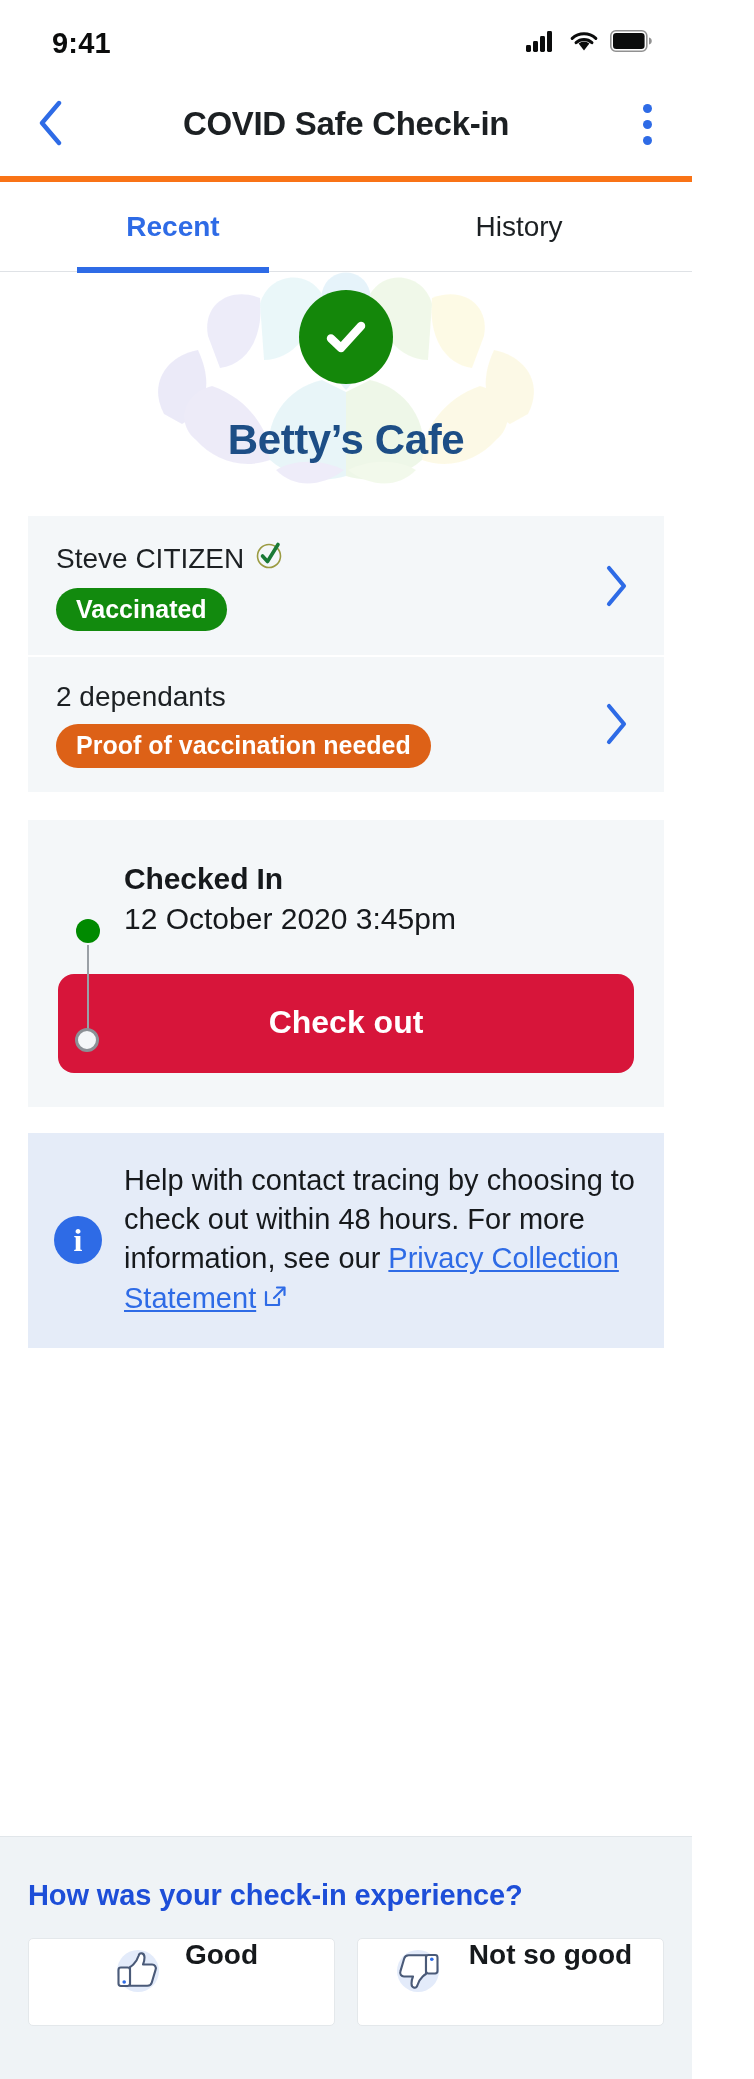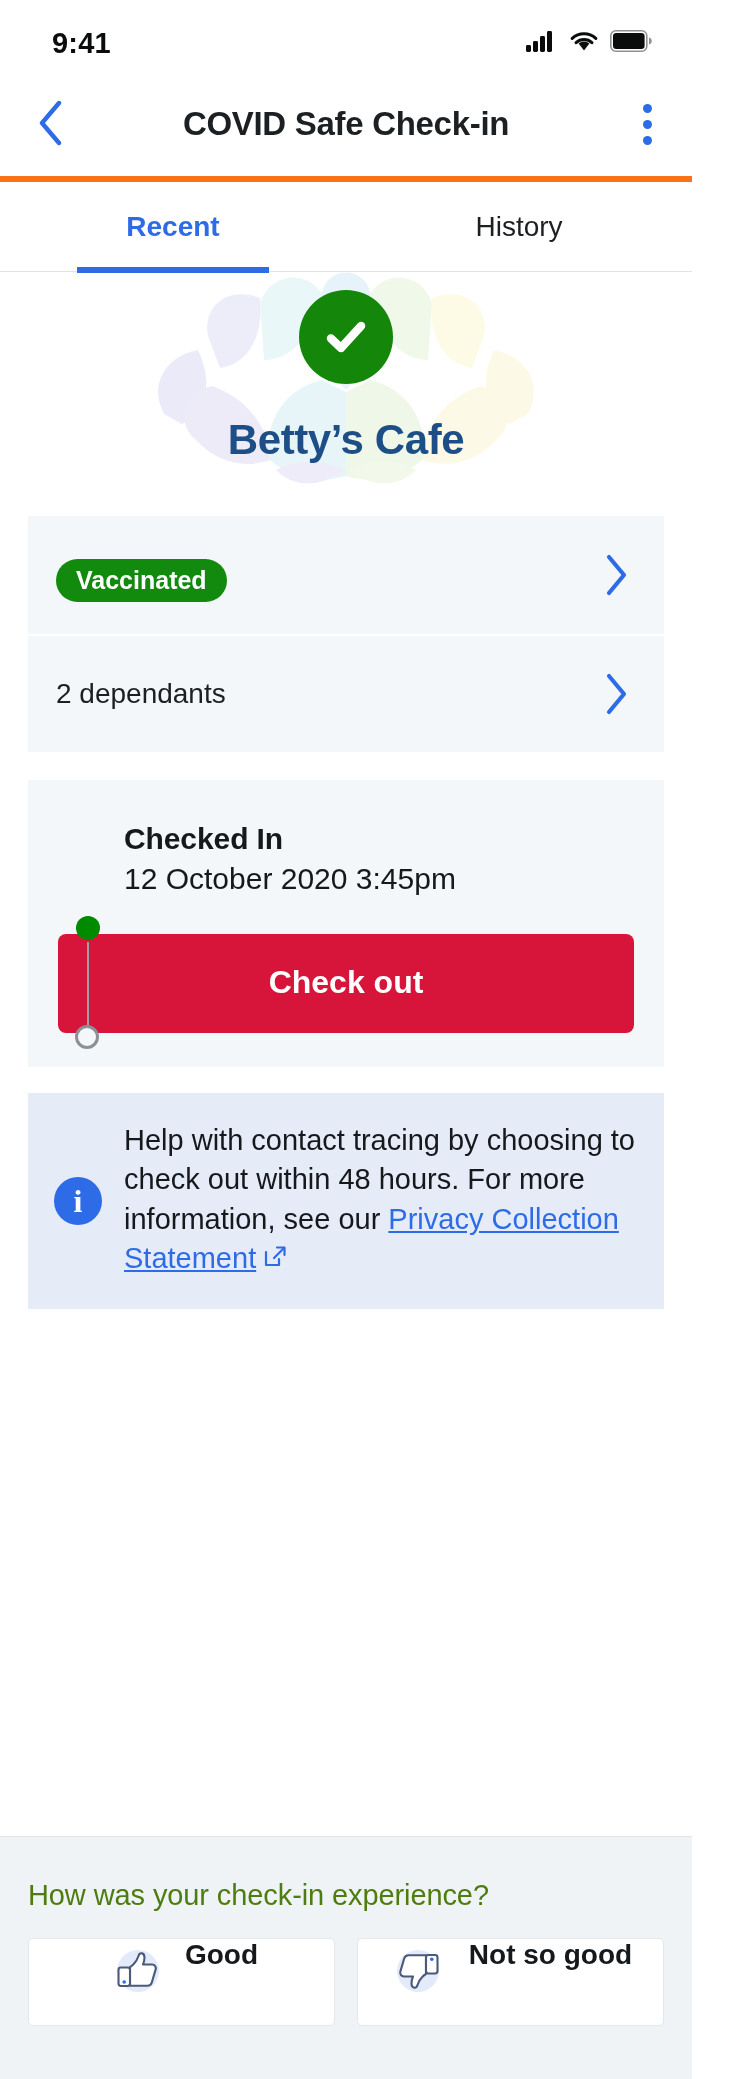--- a/index.html
+++ b/index.html
@@ -188,21 +188,20 @@
   }
 
   
   .timeline-card {
     margin-top: 28px;
     padding: 42px 30px 34px 30px;
   }
   .timeline {
     display: flex;
     padding-left: 2px;
-    align-items: center;
   }
   .rail {
     position: relative;
     width: 62px;
     flex: 0 0 auto;
   }
   .dot-green {
     position: absolute;
     left: 16px; top: 57px;
     width: 24px; height: 24px;
@@ -236,21 +235,21 @@
     color: #16191c;
     margin-top: 6px;
   }
   .btn-checkout {
     display: block;
     width: 100%;
     margin-top: 38px;
     background: #d7153a;
     color: #ffffff;
     border: none;
-    border-radius: 8px;
+    border-radius: 16px;
     font-size: 32px;
     font-weight: bold;
     font-family: inherit;
     padding: 30px 0 32px;
     cursor: pointer;
   }
 
   
   .info-box {
     margin: 26px 28px 0;
@@ -287,22 +286,22 @@
   .feedback {
     position: absolute;
     left: 0; right: 0; bottom: 0;
     background: #eff3f6;
     border-top: 1px solid #e1e6ea;
     padding: 42px 28px 0;
     height: 243px;
   }
   .feedback-q {
     font-size: 29px;
-    font-weight: normal;
-    color: #4d7c0f;
+    font-weight: bold;
+    color: #1d4ed8;
     letter-spacing: -0.1px;
   }
   .feedback-btns {
     display: flex;
     gap: 22px;
     margin-top: 26px;
   }
   .fb-btn {
     flex: 1;
     background: #ffffff;
@@ -407,32 +406,42 @@
         <path d="M13 29.5 L23 39 L43 17" stroke="#ffffff" stroke-width="8.5" fill="none" stroke-linecap="round" stroke-linejoin="round"></path>
       </svg>
     </div>
     <div class="venue-name">Betty’s Cafe</div>
   </div>
 
   <div class="card person-card">
 
     <div class="row">
       <div class="row-main">
+        <div class="row-title">
+          <span>Steve CITIZEN</span>
+          <span>
+            <svg width="30" height="30" viewBox="0 0 30 30">
+              <circle cx="15" cy="16" r="11.5" fill="none" stroke="#9b9b42" stroke-width="1.6"></circle>
+              <path d="M8.5 16 L13.5 21.5 L24 4.5" stroke="#1a7a36" stroke-width="3.6" fill="none" stroke-linecap="round" stroke-linejoin="round"></path>
+            </svg>
+          </span>
+        </div>
         <span class="pill pill-green">Vaccinated</span>
       </div>
       <span class="chev-right">
         <svg width="24" height="42" viewBox="0 0 24 42">
           <path d="M4 3 L19 21 L4 39" stroke="#2e6be6" stroke-width="4.2" fill="none" stroke-linecap="round" stroke-linejoin="round"></path>
         </svg>
       </span>
     </div>
 
     <div class="row">
       <div class="row-main">
         <div class="row-title">2 dependants</div>
+        <span class="pill pill-orange">Proof of vaccination needed</span>
       </div>
       <span class="chev-right">
         <svg width="24" height="42" viewBox="0 0 24 42">
           <path d="M4 3 L19 21 L4 39" stroke="#2e6be6" stroke-width="4.2" fill="none" stroke-linecap="round" stroke-linejoin="round"></path>
         </svg>
       </span>
     </div>
 
   </div>
 

